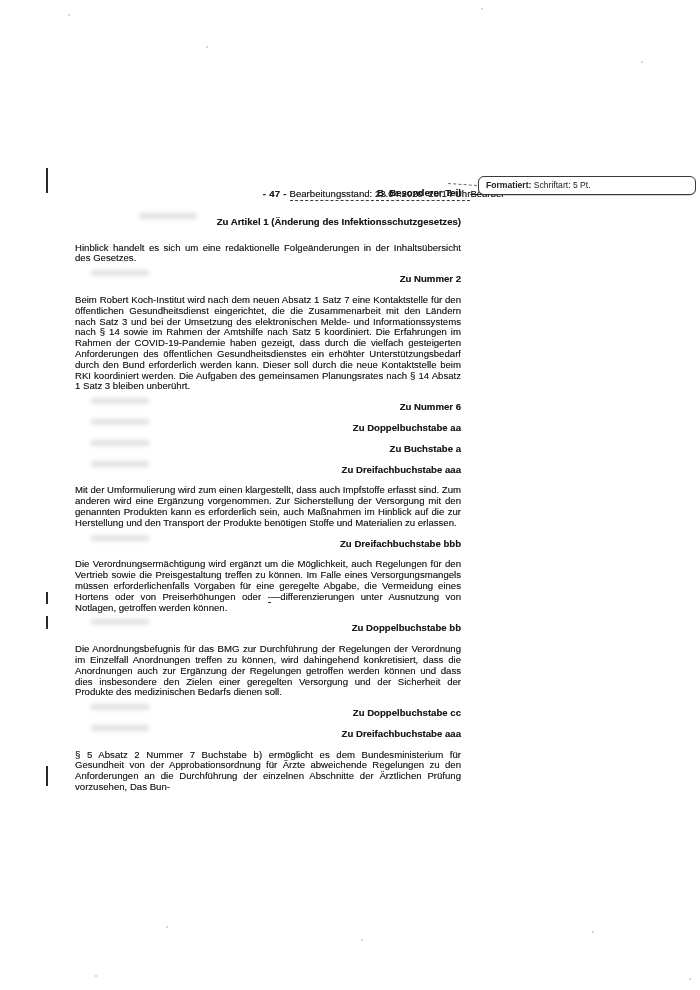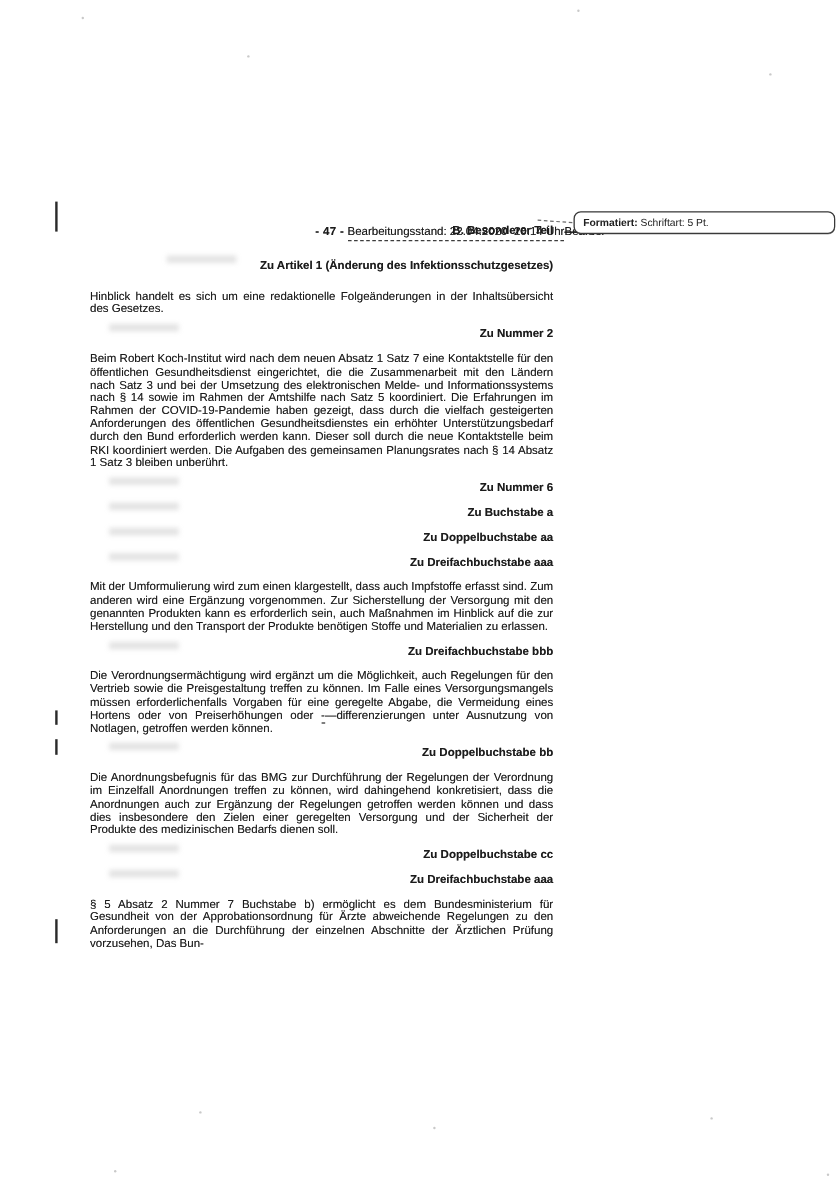--- a/index.html
+++ b/index.html
@@ -82,22 +82,22 @@
 
   <div class="comment-box"><b>Formatiert:</b><span> Schriftart: 5 Pt.</span></div>
 
   <div class="content">
       <div class="h doc-block"><span>B. Besonderer Teil</span></div>
       <div class="h doc-block smudge"><span>Zu Artikel 1 (Änderung des Infektionsschutzgesetzes)</span></div>
       <div class="p doc-block"><span>Hinblick handelt es sich um eine redaktionelle Folgeänderungen in der Inhaltsübersicht des Gesetzes.</span></div>
       <div class="h doc-block smudge"><span>Zu Nummer 2</span></div>
       <div class="p doc-block"><span>Beim Robert Koch-Institut wird nach dem neuen Absatz 1 Satz 7 eine Kontaktstelle für den öffentlichen Gesundheitsdienst eingerichtet, die die Zusammenarbeit mit den Ländern nach Satz 3 und bei der Umsetzung des elektronischen Melde- und Informationssystems nach § 14 sowie im Rahmen der Amtshilfe nach Satz 5 koordiniert. Die Erfahrungen im Rahmen der COVID-19-Pandemie haben gezeigt, dass durch die vielfach gesteigerten Anforderungen des öffentlichen Gesundheitsdienstes ein erhöhter Unterstützungsbedarf durch den Bund erforderlich werden kann. Dieser soll durch die neue Kontaktstelle beim RKI koordiniert werden. Die Aufgaben des gemeinsamen Planungsrates nach § 14 Absatz 1 Satz 3 bleiben unberührt.</span></div>
       <div class="h doc-block smudge"><span>Zu Nummer 6</span></div>
+      <div class="h doc-block smudge"><span>Zu Doppelbuchstabe aa</span></div>
       <div class="h doc-block smudge"><span>Zu Buchstabe a</span></div>
-      <div class="h doc-block smudge"><span>Zu Doppelbuchstabe aa</span></div>
       <div class="h doc-block smudge"><span>Zu Dreifachbuchstabe aaa</span></div>
       <div class="p doc-block"><span>Mit der Umformulierung wird zum einen klargestellt, dass auch Impfstoffe erfasst sind. Zum anderen wird eine Ergänzung vorgenommen. Zur Sicherstellung der Versorgung mit den genannten Produkten kann es erforderlich sein, auch Maßnahmen im Hinblick auf die zur Herstellung und den Transport der Produkte benötigen Stoffe und Materialien zu erlassen.</span></div>
       <div class="h doc-block smudge"><span>Zu Dreifachbuchstabe bbb</span></div>
       <div class="p doc-block"><span>Die Verordnungsermächtigung wird ergänzt um die Möglichkeit, auch Regelungen für den Vertrieb sowie die Preisgestaltung treffen zu können. Im Falle eines Versorgungsmangels müssen erforderlichenfalls Vorgaben für eine geregelte Abgabe, die Vermeidung eines Hortens oder von Preiserhöhungen oder </span><span class="ins">-</span><span>—differenzierungen unter Ausnutzung von Notlagen, getroffen werden können.</span></div>
       <div class="h doc-block smudge"><span>Zu Doppelbuchstabe bb</span></div>
       <div class="p doc-block"><span>Die Anordnungsbefugnis für das BMG zur Durchführung der Regelungen der Verordnung im Einzelfall Anordnungen treffen zu können, wird dahingehend konkretisiert, dass die Anordnungen auch zur Ergänzung der Regelungen getroffen werden können und dass dies insbesondere den Zielen einer geregelten Versorgung und der Sicherheit der Produkte des medizinischen Bedarfs dienen soll.</span></div>
       <div class="h doc-block smudge"><span>Zu Doppelbuchstabe cc</span></div>
       <div class="h doc-block smudge"><span>Zu Dreifachbuchstabe aaa</span></div>
       <div class="p doc-block"><span>§ 5 Absatz 2 Nummer 7 Buchstabe b) ermöglicht es dem Bundesministerium für Gesundheit von der Approbationsordnung für Ärzte abweichende Regelungen zu den Anforderungen an die Durchführung der einzelnen Abschnitte der Ärztlichen Prüfung vorzusehen, Das Bun-</span></div>
     </div>

